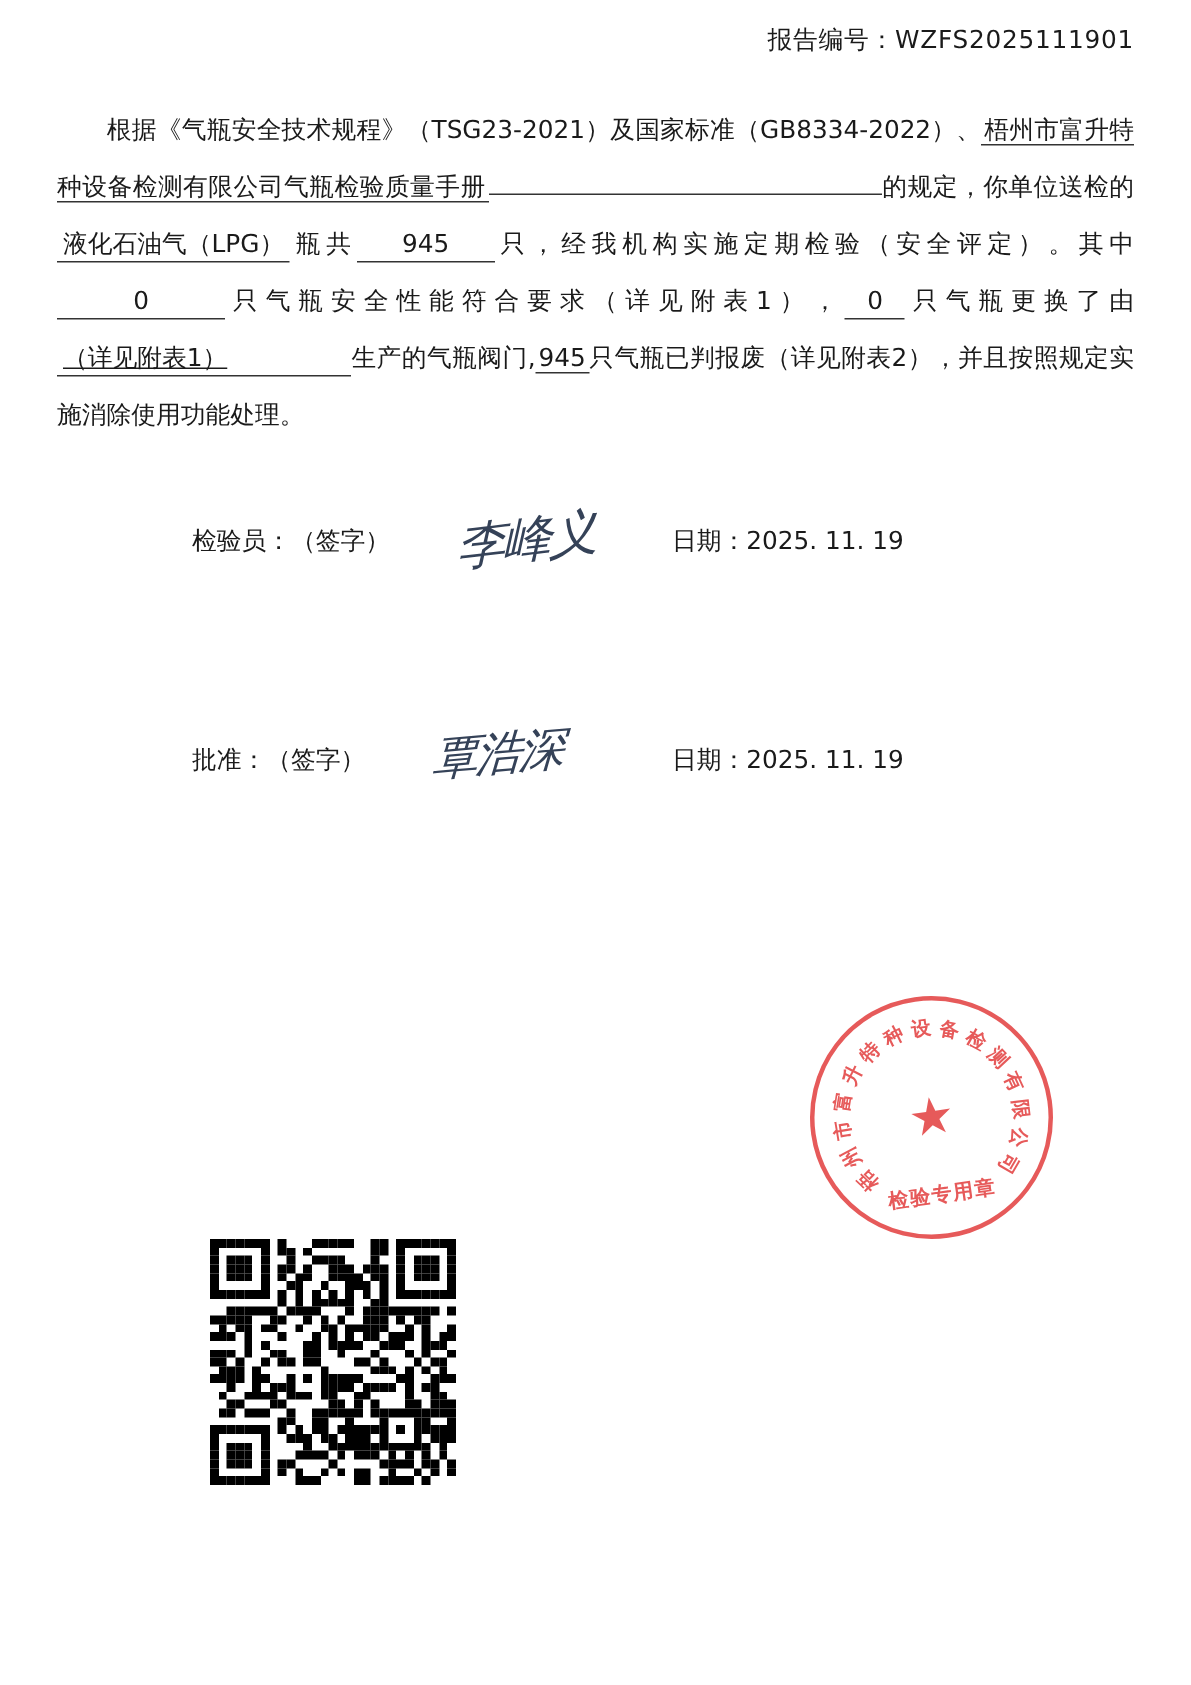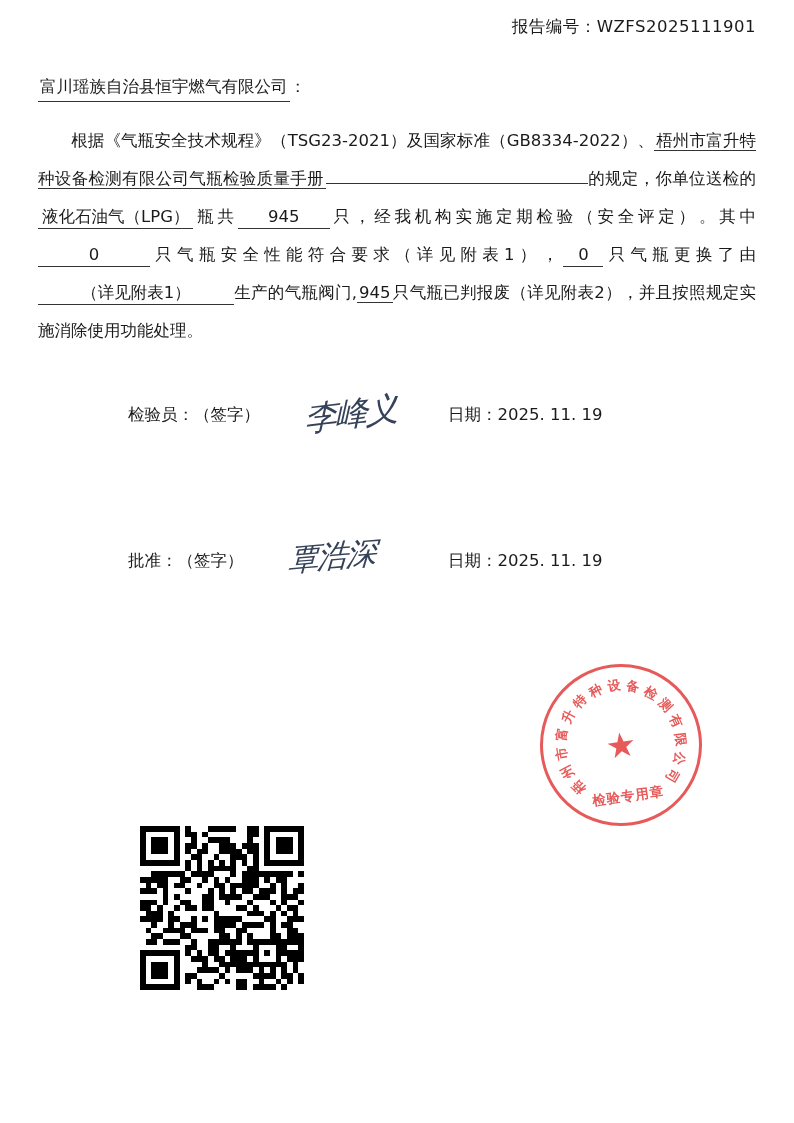--- a/index.html
+++ b/index.html
@@ -62,21 +62,21 @@
     text-align: center;
     line-height: 22px;
     vertical-align: baseline;
     padding: 0 4px;
   }
   .fill.w-manual { min-width: 262px; }
   .fill.w-gas { min-width: 132px; }
   .fill.w-count { min-width: 92px; }
   .fill.w-zero { min-width: 112px; }
   .fill.w-zero2 { min-width: 40px; }
-  .fill.w-valve { min-width: 196px; text-align: center; }
+  .fill.w-valve { min-width: 196px; text-align: left; text-decoration: underline; }
   .nb { border-bottom: 1px solid #333; padding: 0 2px; }
 
   
   .sig-block {
     margin-top: 54px;
     padding-left: 128px;
     font-size: 16.5px;
     position: relative;
   }
   .sig-row {
@@ -207,23 +207,20 @@
 
 <div class="page">
 
 
   <div class="report-no-row">
     <span>报告编号：</span><span>WZFS2025111901</span>
   </div>
 
   <div class="body-block">
 
-    <div>
-      <span class="addressee">富川瑶族自治县恒宇燃气有限公司</span><span>：</span>
-    </div>
 
     <div class="para">
       <span class="indent"></span><span>根据《气瓶安全技术规程》（TSG23-2021）及国家标准（GB8334-2022）、</span><span class="nb">梧州市富升特种设备检测有限公司气瓶检验质量手册</span><span class="fill w-manual"></span><span>的规定，你单位送检的</span><span class="fill w-gas">液化石油气（LPG）</span><span>瓶共</span><span class="fill w-count">945</span><span>只，经我机构实施定期检验（安全评定）。其中</span><span class="fill w-zero">0</span><span>只气瓶安全性能符合要求（详见附表1），</span><span class="fill w-zero2">0</span><span>只气瓶更换了由</span><span class="fill w-valve">（详见附表1）</span><span>生产的气瓶阀门,</span><span class="nb">945</span><span>只气瓶已判报废（详见附表2），并且按照规定实施消除使用功能处理。</span>
     </div>
   </div>
 
   <div class="sig-block">
 
     <div class="sig-row">
       <span class="sig-label">检验员：（签字）</span>

